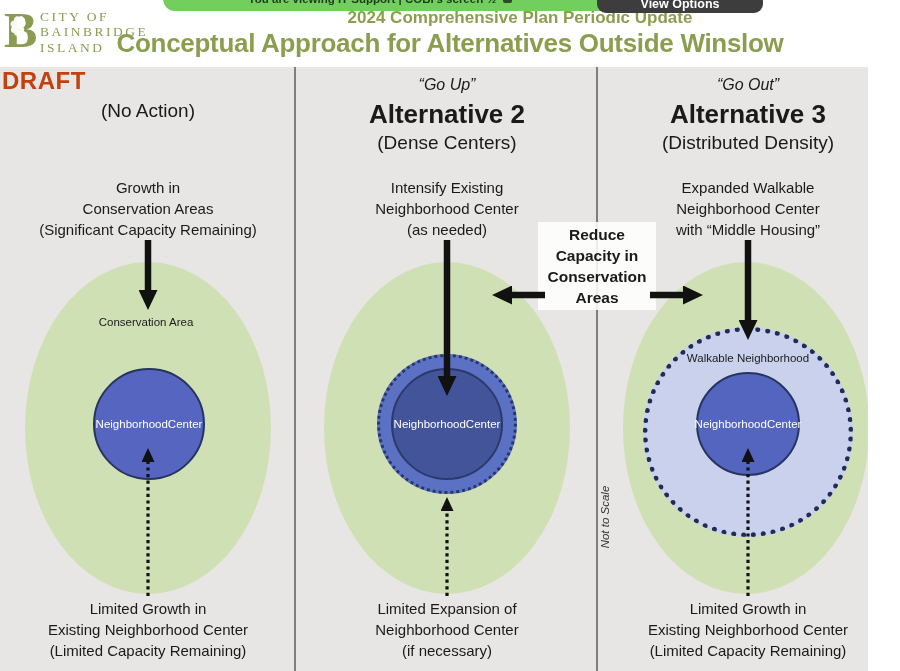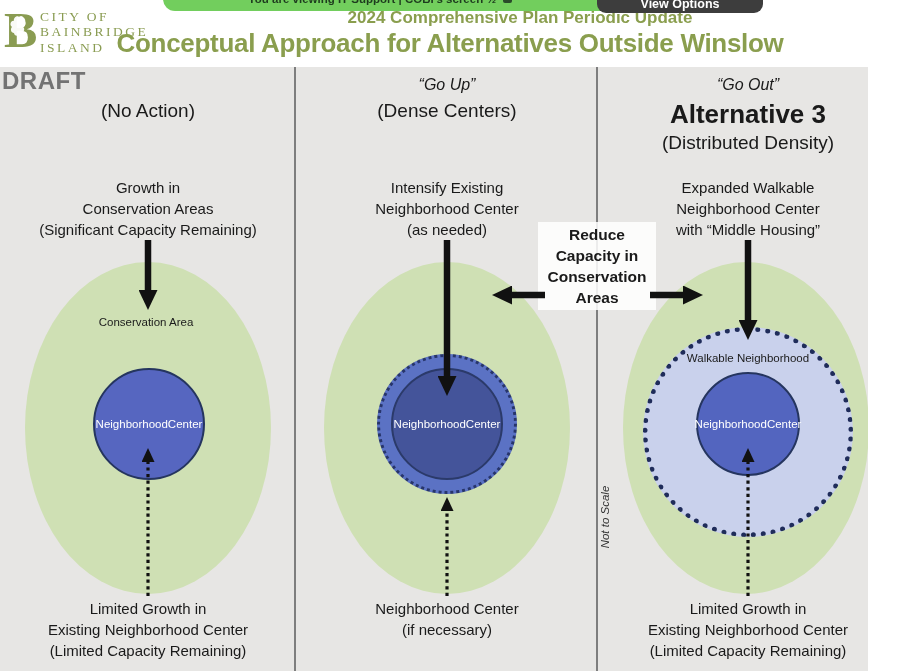--- a/index.html
+++ b/index.html
@@ -20,21 +20,21 @@
   .logo-text{font-family:"Liberation Serif",serif;color:#8a9c52;font-size:13.5px;letter-spacing:2.5px;line-height:15.5px;}
   .hdr-sub{position:absolute;left:520px;top:8px;transform:translateX(-50%);font-size:17px;font-weight:bold;
            color:#8a9e4e;white-space:nowrap;}
   .hdr-title{position:absolute;left:450px;top:28px;transform:translateX(-50%);font-size:26px;font-weight:bold;
              color:#8a9e4e;white-space:nowrap;letter-spacing:-0.3px;}
 
   
   .slide{position:absolute;left:0;top:67px;width:868px;height:604px;background:#e7e6e4;}
   .divider{position:absolute;top:0;width:2px;height:604px;background:#7e7e7e;}
   .d1{left:294px;} .d2{left:596px;}
-  .draft{position:absolute;left:2px;top:0px;font-size:24px;font-weight:bold;color:#737373;letter-spacing:0.5px;}
+  .draft{position:absolute;left:2px;top:0px;font-size:24px;font-weight:bold;color:#c2410c;letter-spacing:0.5px;}
 
   .cx{position:absolute;transform:translateX(-50%);text-align:center;}
   .col-hdr{top:9px;width:290px;}
   .quote{font-style:italic;font-size:16px;height:22px;}
   .alt-title{font-size:26px;font-weight:bold;line-height:32px;}
   .alt-sub{font-size:19px;line-height:25px;}
   .top-text,.bottom-text{width:286px;font-size:15px;line-height:21px;}
   .top-text{top:110px;} .bottom-text{top:531px;}
   .b{font-weight:normal;}
 
@@ -112,34 +112,36 @@
       <div>Center</div>
     </div>
     <div class="cx bottom-text" style="left:148px">
       <div class="b">Limited Growth in</div>
       <div class="b">Existing Neighborhood Center</div>
       <div>(Limited Capacity Remaining)</div>
     </div>
 
     <div class="cx col-hdr" style="left:447px">
       <div class="quote">“Go Up”</div>
+      <div class="alt-title">Alternative 2</div>
       <div class="alt-sub">(Dense Centers)</div>
     </div>
     <div class="cx top-text" style="left:447px">
       <div class="b">Intensify Existing</div>
       <div class="b">Neighborhood Center</div>
       <div>(as needed)</div>
     </div>
     <div class="dense-outer">
       <div class="dense-inner circle-text">
         <div>Neighborhood</div>
         <div>Center</div>
       </div>
     </div>
     <div class="cx bottom-text" style="left:447px">
+      <div class="b">Limited Expansion of</div>
       <div class="b">Neighborhood Center</div>
       <div>(if necessary)</div>
     </div>
 
     <div class="cx col-hdr" style="left:748px">
       <div class="quote">“Go Out”</div>
       <div class="alt-title">Alternative 3</div>
       <div class="alt-sub">(Distributed Density)</div>
     </div>
     <div class="cx top-text" style="left:748px">

